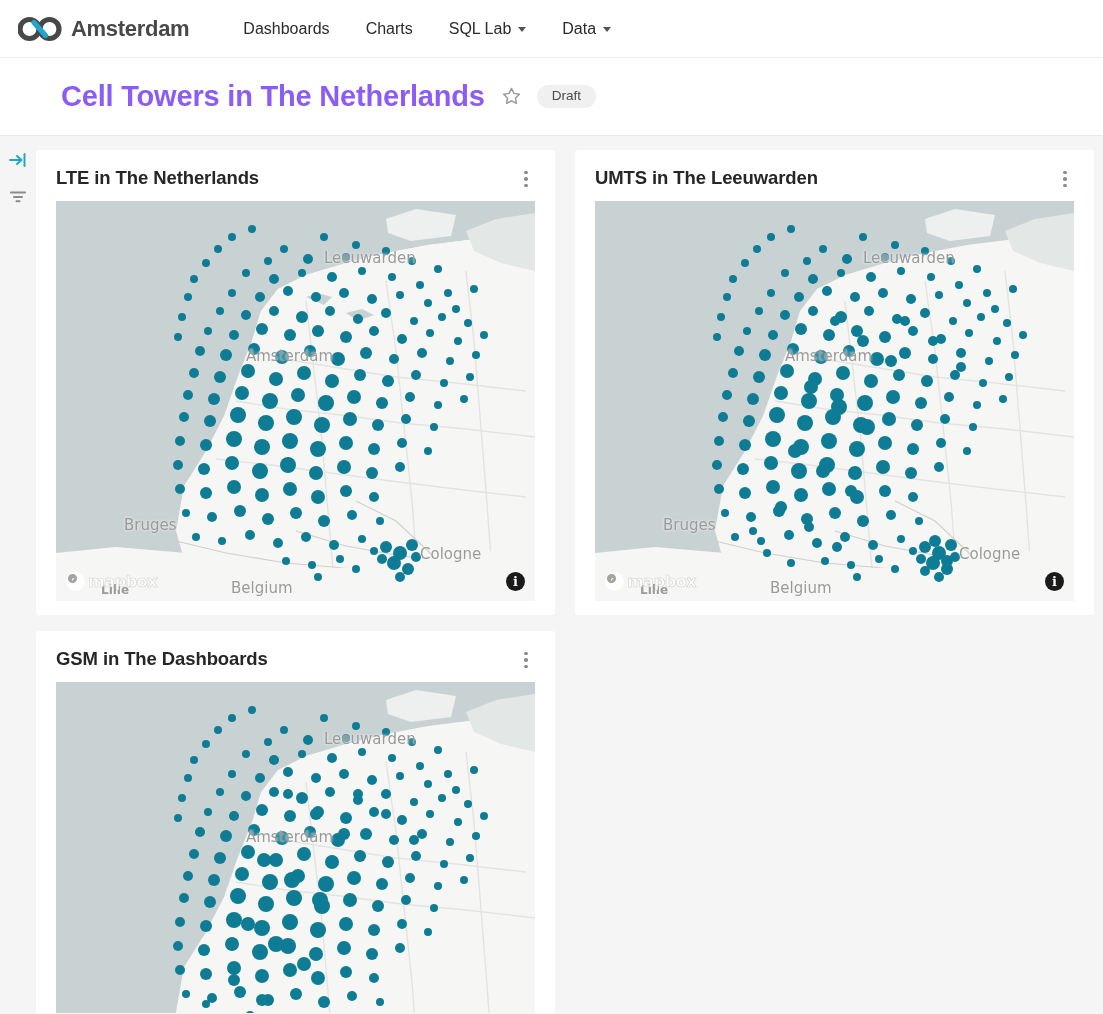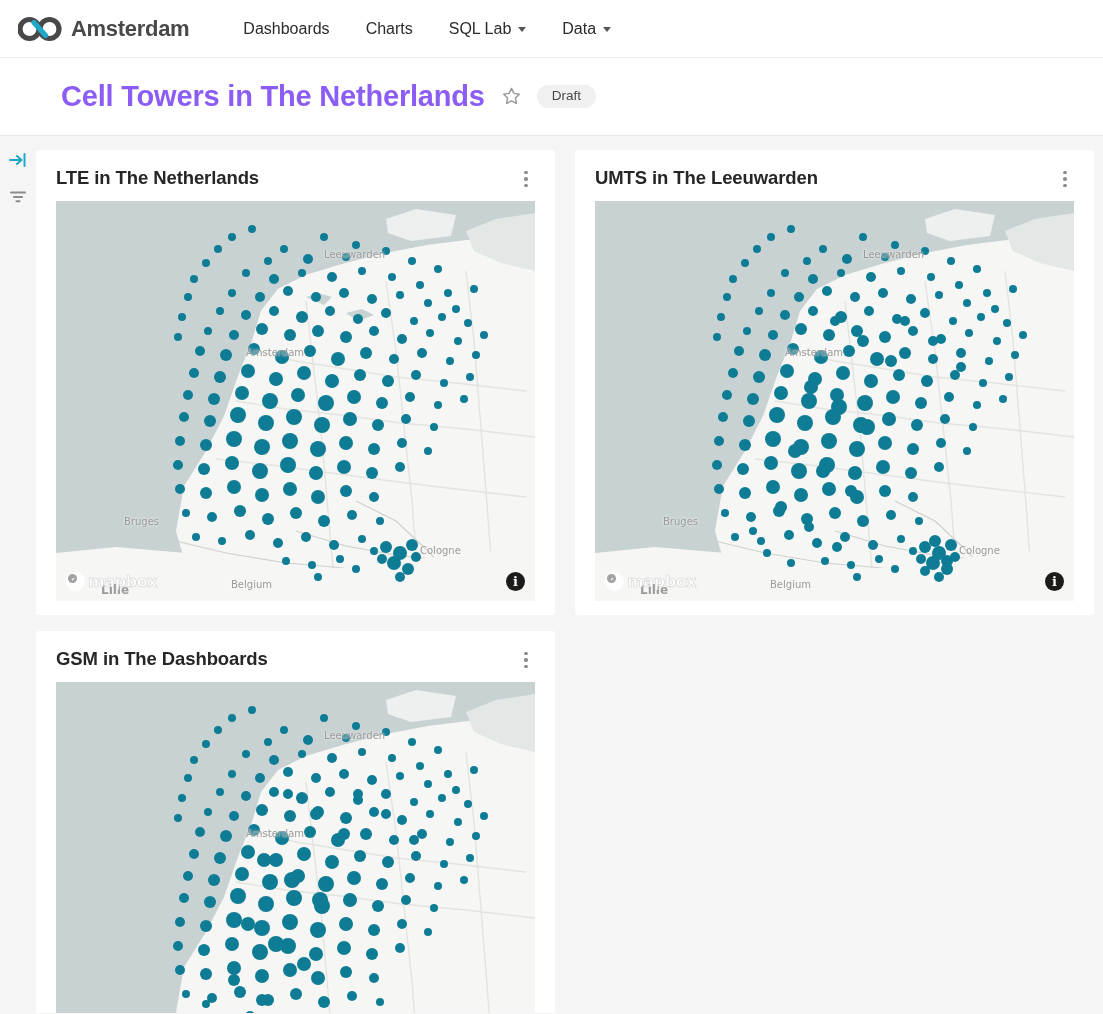--- a/index.html
+++ b/index.html
@@ -168,21 +168,21 @@
     height: 400px;
     width: 100%;
     background: #c9d2d3;
     overflow: hidden;
   }
   .map.tall { height: 400px; }
   .map svg { position: absolute; inset: 0; display: block; }
   .map-label {
     position: absolute;
     color: #9a9a9a;
-    font-size: 10px;
+    font-size: 15px;
     font-family: "DejaVu Sans", sans-serif;
     pointer-events: none;
     white-space: nowrap;
     text-shadow: 0 0 3px rgba(255,255,255,.9);
   }
   .map-label.sm { font-size: 12px; font-weight: bold; }
   .mapbox-logo {
     position: absolute;
     left: 10px;
     bottom: 10px;

